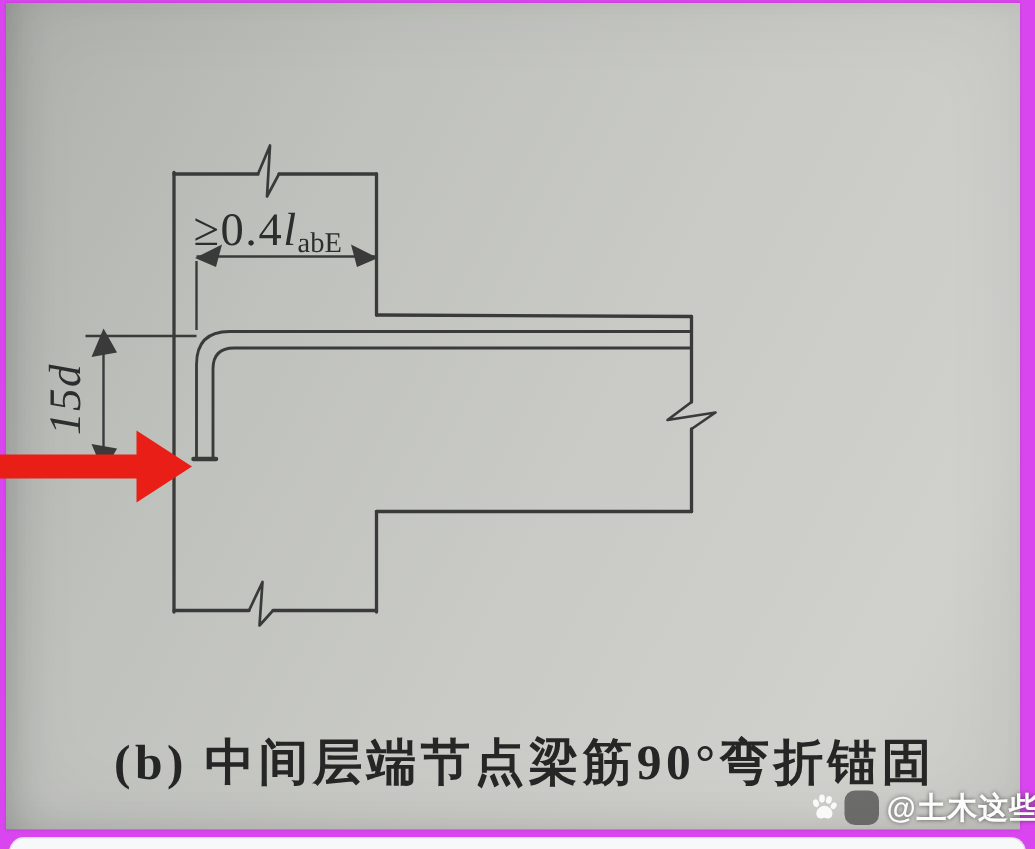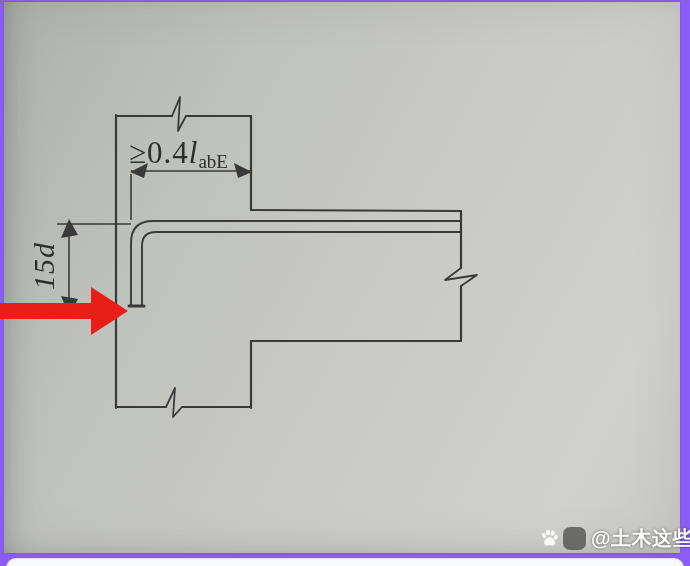--- a/index.html
+++ b/index.html
@@ -3,21 +3,21 @@
 <meta charset="utf-8">
 <style>
   html,body{margin:0;padding:0;}
   body{
     width:690px;height:566px;
     font-family:"Liberation Serif","DejaVu Serif",serif;
     background:#ffffff;
   }
   .page{
     position:relative;width:690px;height:566px;
-    background:#8b5cf6;overflow:hidden;
+    background:#d946ef;overflow:hidden;
   }
   
   .photo{
     position:absolute;left:4px;top:2px;width:676px;height:551px;
     background:linear-gradient(118deg,
       var(--paper-dark,#aeb1ac) 0%,
       #bfc1bd 28%,
       #c9cac6 55%,
       var(--paper-light,#d0d0cc) 85%,
       #c8c8c4 100%);
@@ -125,20 +125,21 @@
 
     <polygon points="0,303 91,303 91,287 128,311 91,335 91,319 0,319" style="fill:var(--red-arrow,#e81e17)"></polygon>
   </svg>
 
   <div class="dim-top-label">
     <span>≥0.4</span><span class="sym">l</span><span class="sub">abE</span>
   </div>
 
   <div class="dim-left-label">15d</div>
 
+  <div class="caption">(b) 中间层端节点梁筋90°弯折锚固</div>
 
   <div class="watermark">
     <svg class="paw-svg" width="17" height="19" viewBox="0 0 17 19">
       <g fill="#ffffff">
         <ellipse cx="3" cy="6.5" rx="1.9" ry="2.6" transform="rotate(-18 3 6.5)"></ellipse>
         <ellipse cx="7" cy="3.4" rx="1.9" ry="2.7"></ellipse>
         <ellipse cx="11.6" cy="4.2" rx="1.9" ry="2.6" transform="rotate(14 11.6 4.2)"></ellipse>
         <ellipse cx="14.8" cy="8.2" rx="1.8" ry="2.4" transform="rotate(32 14.8 8.2)"></ellipse>
         <path d="M8.6,8.2 c2.8,0 5.4,2.6 5.4,5.2 c0,2.4 -1.7,3.6 -3.4,3.2 c-1.1,-.25 -1.4,-.5 -2,-.5 c-.6,0 -1,.25 -2,.5 c-1.7,.4 -3.4,-.8 -3.4,-3.2 C3.2,10.8 5.8,8.2 8.6,8.2 Z"></path>
       </g>

